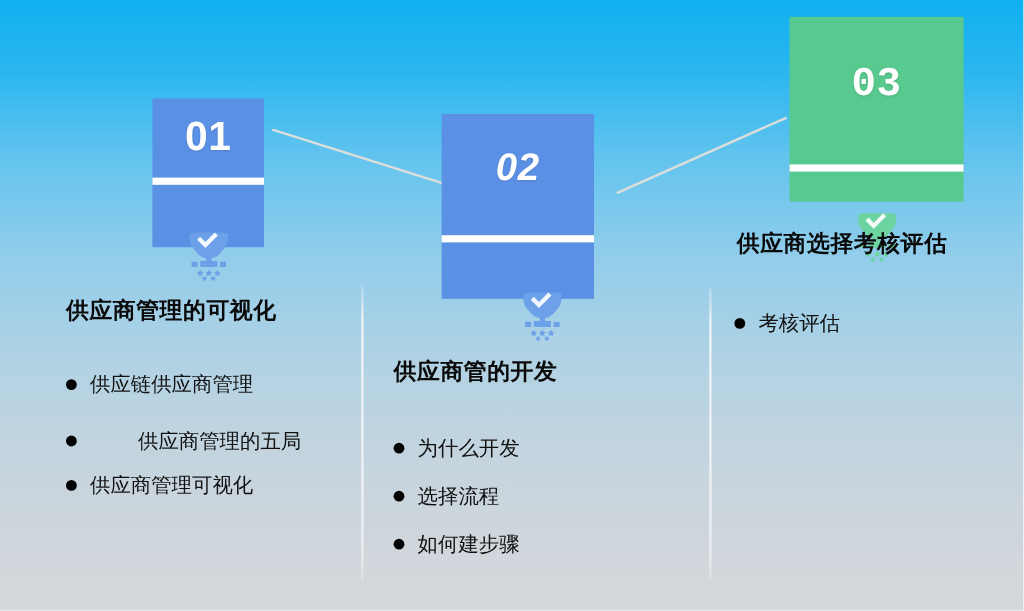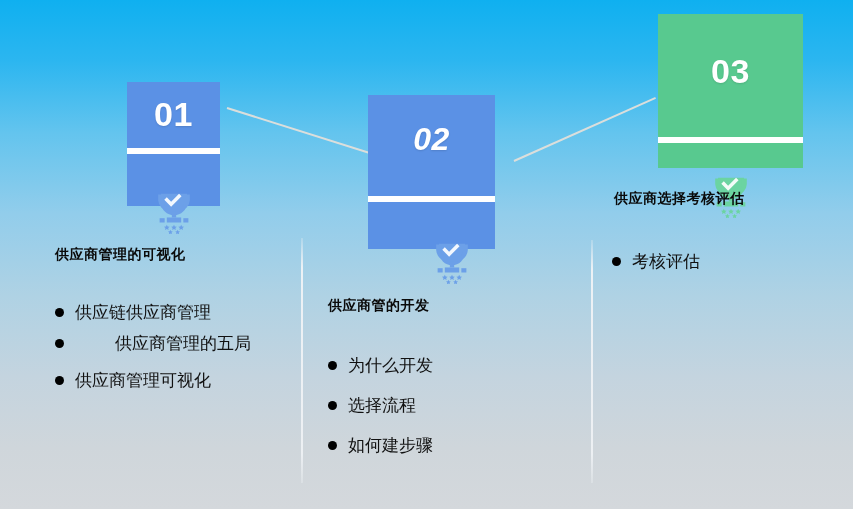--- a/index.html
+++ b/index.html
@@ -73,21 +73,21 @@
     width: 46px;
     height: 46px;
   }
 
   
   .col {
     position: absolute;
   }
   .col-title {
     font-weight: bold;
-    font-size: 14px;
+    font-size: 19px;
     color: #0A0A0A;
     letter-spacing: 0.5px;
     white-space: nowrap;
   }
   .bullets {
     list-style: none;
     margin: 0;
     padding: 0;
   }
   .bullets li {
@@ -141,21 +141,21 @@
         <path d="M42 51 l1.2 2.6 l2.8 0.3 l-2.1 1.9 l0.6 2.8 l-2.5 -1.4 l-2.5 1.4 l0.6 -2.8 l-2.1 -1.9 l2.8 -0.3 z"></path>
         <path d="M27 58 l1 2.2 l2.4 0.25 l-1.8 1.6 l0.5 2.4 l-2.1 -1.2 l-2.1 1.2 l0.5 -2.4 l-1.8 -1.6 l2.4 -0.25 z"></path>
         <path d="M37 58 l1 2.2 l2.4 0.25 l-1.8 1.6 l0.5 2.4 l-2.1 -1.2 l-2.1 1.2 l0.5 -2.4 l-1.8 -1.6 l2.4 -0.25 z"></path>
       </g>
     </svg>
   </div>
 
   <div class="col" style="left:55px; top:246px; width:240px;">
     <div class="col-title">供应商管理的可视化</div>
     <ul class="bullets" style="margin-top:37px;">
-      <li style="margin-bottom:8px;">
+      <li style="margin-bottom:24px;">
         <span class="dot"></span>
         <span>供应链供应商管理</span>
       </li>
       <li style="margin-bottom:14px;gap:40px;">
         <span class="dot"></span>
         <span>供应商管理的五局</span>
       </li>
       <li>
         <span class="dot"></span>
         <span>供应商管理可视化</span>
@@ -202,21 +202,21 @@
         <span>选择流程</span>
       </li>
       <li>
         <span class="dot"></span>
         <span>如何建步骤</span>
       </li>
     </ul>
   </div>
 
   <div class="numbox" style="left:658px; top:14px; width:145px; height:154px; background:#58C98F;">
-    <div class="num" style="top:38px; font-size:34px;">03</div>
+    <div class="num" style="top:38px; font-size:34px;font-family:Liberation Mono, monospace;">03</div>
     <div class="bar" style="top:123px;"></div>
   </div>
 
   <div class="trophy" style="left:708px; top:172px;">
     <svg viewBox="0 0 64 64" width="46" height="46" aria-hidden="true">
       <g fill="#6BD4A1">
         <path d="M14 8 h36 v12 a18 18 0 0 1 -36 0 z"></path>
         <path d="M10 9 h7 v9 a9 9 0 0 0 7 8.6 v6 A17 17 0 0 1 10 17 z"></path>
         <path d="M54 9 h-7 v9 a9 9 0 0 1 -7 8.6 v6 A17 17 0 0 0 54 17 z"></path>
         <rect x="29" y="33" width="6" height="8"></rect>

